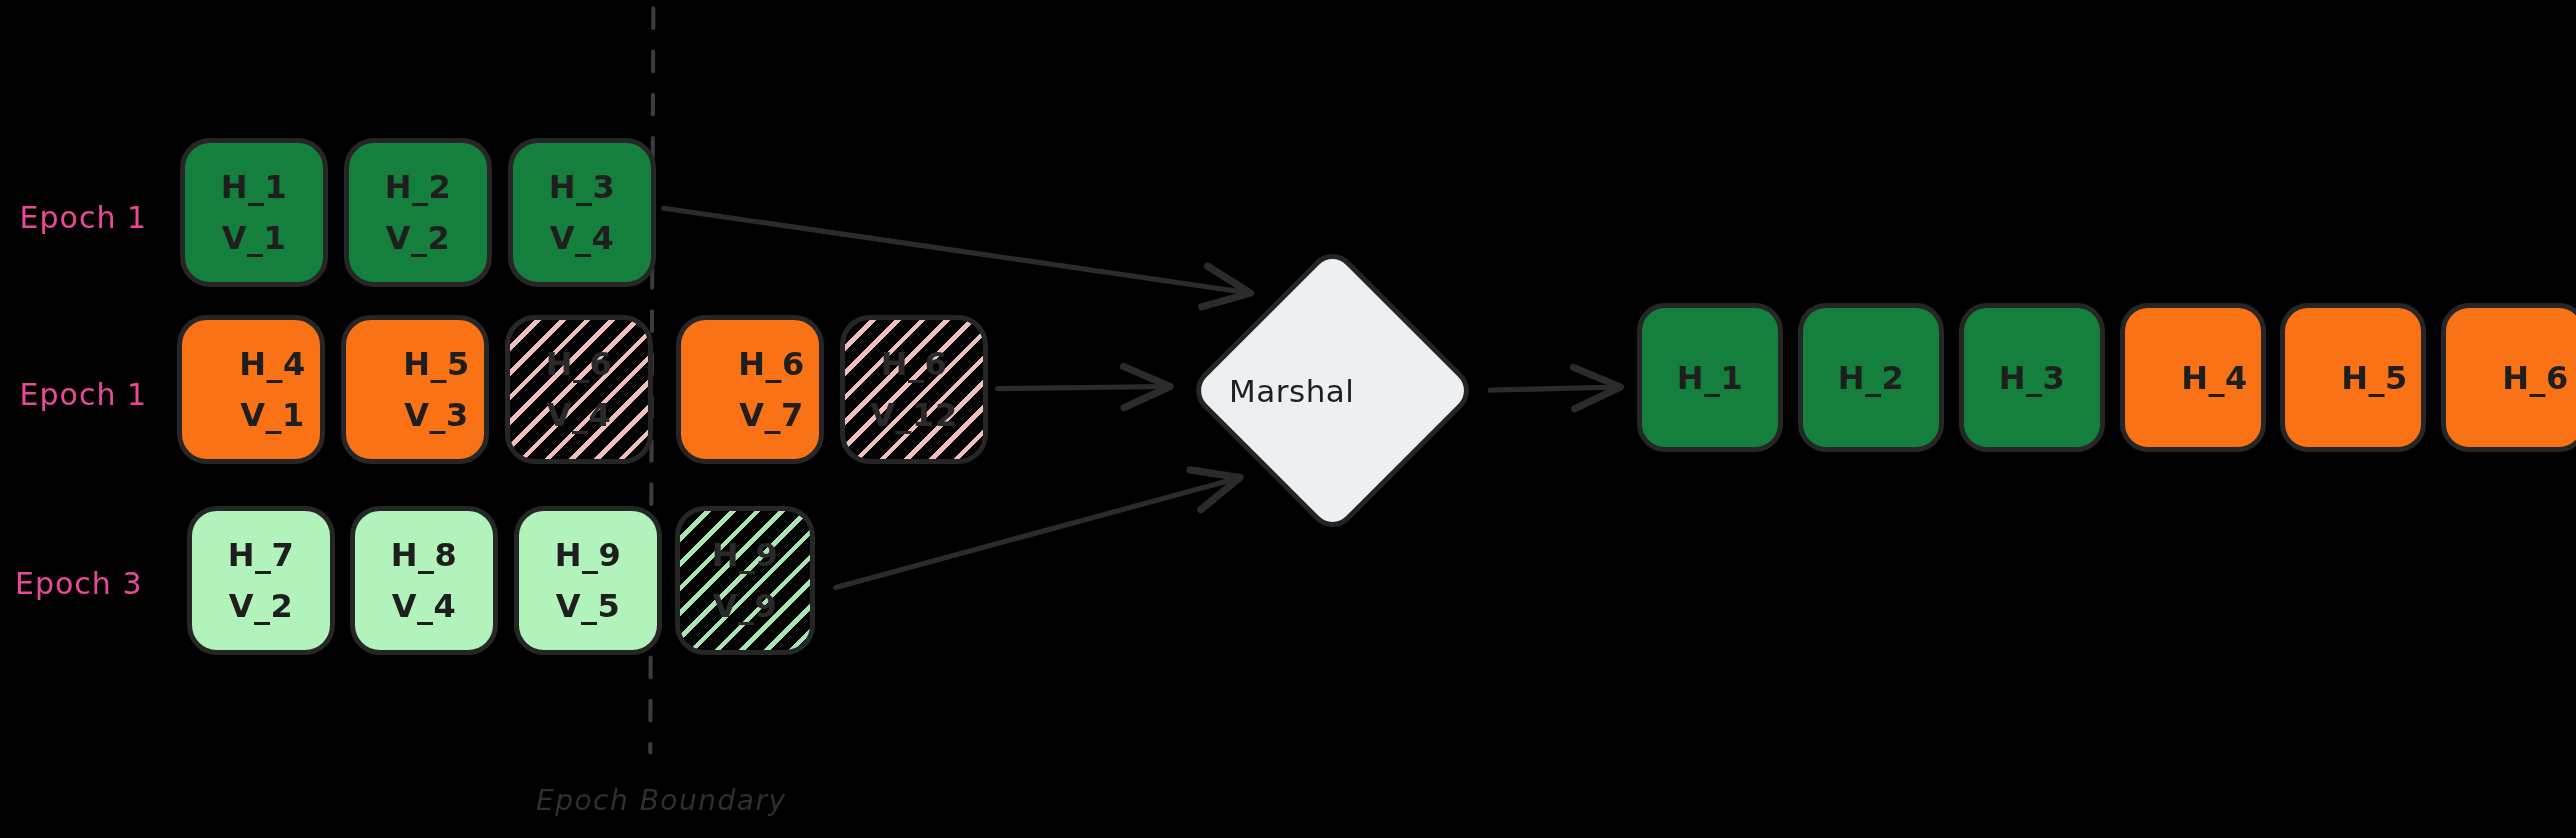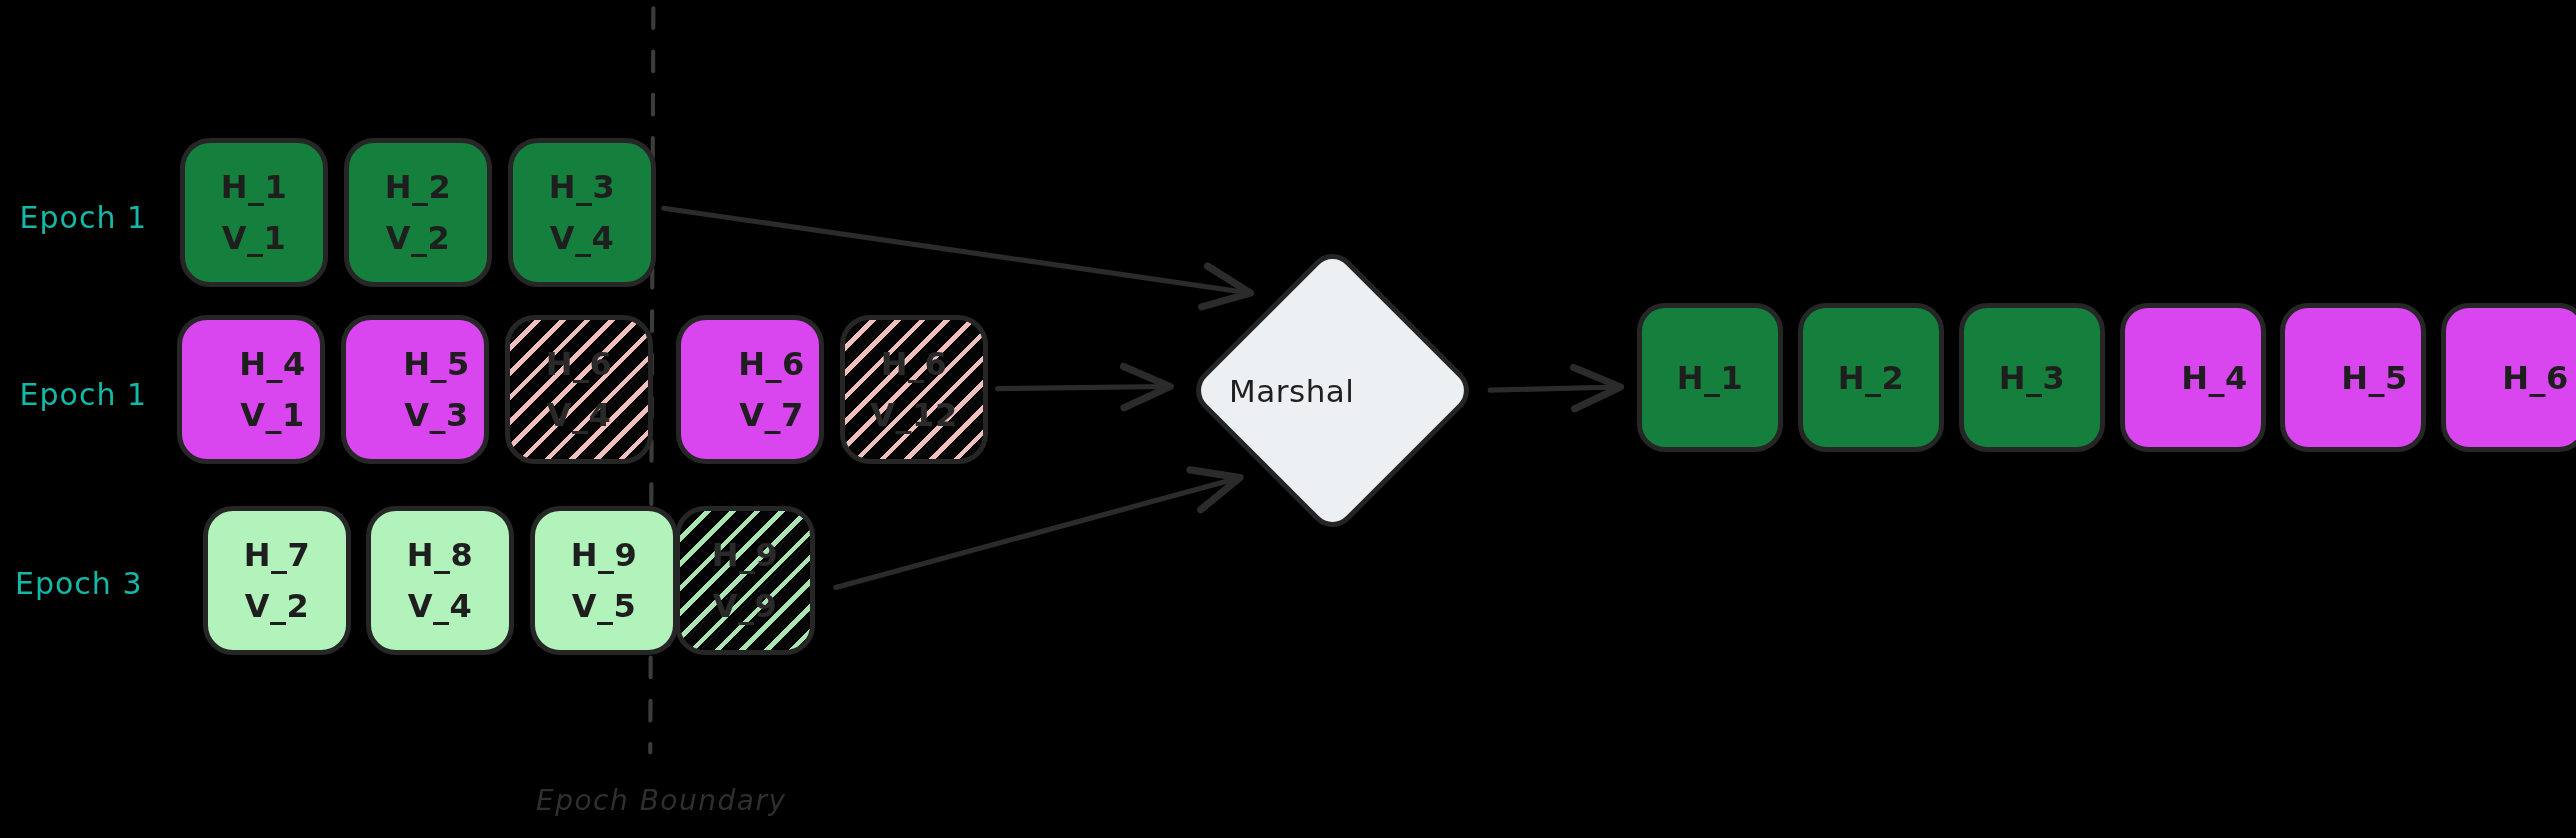--- a/index.html
+++ b/index.html
@@ -18,21 +18,21 @@
   #connectors{
     position:absolute;
     left:0;top:0;
     width:3072px;height:839px;
   }
   
   .row-label{
     position:absolute;
     font-size:30px;
     letter-spacing:1px;
-    color:#14b8a6;
+    color:#ec4899;
     white-space:nowrap;
   }
   
   .box{
     position:absolute;
     width:148px;
     height:149px;
     box-sizing:border-box;
     border:5.2px solid #262626;
     border-radius:30px;
@@ -41,22 +41,22 @@
     align-items:center;
     justify-content:center;
     gap:18.5px;
     color:#1e1e1e;
     font-size:32px;
     font-weight:bold;
     letter-spacing:0.5px;
   }
   .box .bl{line-height:1;}
   .fill-blue{background:#15803d;}
-  .fill-pink{background:#d946ef;padding-left:43px;}
-  .fill-green{background:#b2f2bb;margin-left:16px;}
+  .fill-pink{background:#f97316;padding-left:43px;}
+  .fill-green{background:#b2f2bb;}
   
   .hatch{color:#2a2a2a;}
   .hatch-pink{
     background-color:#040404;
     background-image:repeating-linear-gradient(135deg,
       rgba(255,201,201,0.95) 0 4.6px, transparent 4.6px 17.5px);
   }
   .hatch-green{
     background-color:#040404;
     background-image:repeating-linear-gradient(135deg,

